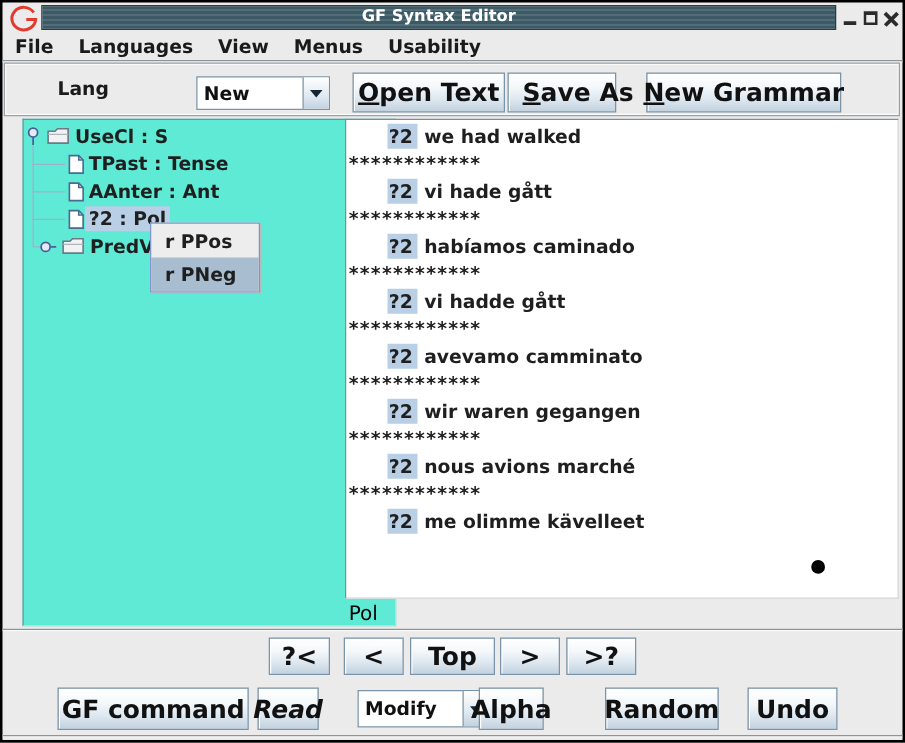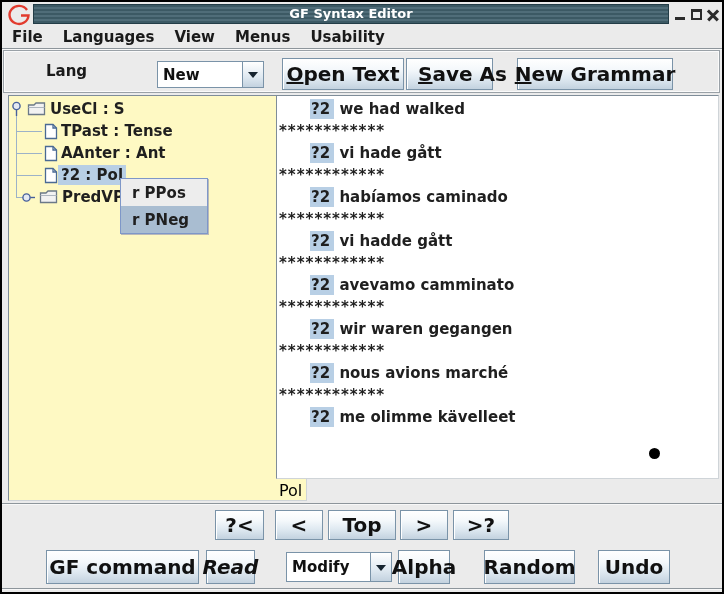--- a/index.html
+++ b/index.html
@@ -43,22 +43,22 @@
     cursor:default; white-space:nowrap;
   }
   .mn { text-decoration:underline; }
   .combo { position:absolute; border:1px solid #7a93a8; background:#fff; display:flex; }
   .combo-text { flex:1; font-size:15px; font-weight:bold; color:#111; padding:2px 5px; display:flex; align-items:center; overflow:hidden; }
   .combo-arrow { width:21px; border-left:1px solid #7a93a8;
     background:linear-gradient(180deg,#ffffff,#dfe9f1 60%,#c3d2df);
     display:flex; align-items:center; justify-content:center; }
   .tri { width:0; height:0; border:5px solid transparent; border-top:6px solid #16242f; margin-top:6px; }
   
-  .tree-panel { position:absolute; left:6px; top:93px; width:299px; height:406px;
-    background:#fef9c3; border:1px solid; border-color:#7f8d99 #cfd4d8 #cfd4d8 #7f8d99; }
+  .tree-panel { position:absolute; left:16px; top:93px; width:299px; height:406px;
+    background:#5eead4; border:1px solid; border-color:#7f8d99 #cfd4d8 #cfd4d8 #7f8d99; }
   .text-panel { position:absolute; left:274px; top:93px; width:443px; height:384px;
     background:#fff; border:1px solid; border-color:#7f8d99 #cfd4d8 #cfd4d8 #7f8d99; }
   
   .tree-row { position:absolute; height:22px; display:flex; align-items:center; font-size:15px; font-weight:bold; color:#1f1f1f; white-space:nowrap; }
   .tree-row .lbl { padding:1px 3px; }
   .tree-row .lbl.sel { background:#b8cfe5; }
   .tline { position:absolute; border-color:#9cb2c8; }
   .vline { border-left:1px solid #9cb2c8; width:0; }
   .hline { border-top:1px solid #9cb2c8; height:0; }
   
@@ -222,18 +222,18 @@
   <div class="btn" style="left:451px; top:508px; width:56px; height:30px;">&gt;?</div>
 
   <div class="btn" style="left:44px; top:548px; width:153px; height:34px;">GF command</div>
   <div class="btn" style="left:204px; top:548px; width:49px; height:34px;font-style:italic;">Read</div>
   <div class="combo" style="left:284px; top:550px; width:106px; height:30px;">
     <span class="combo-text">Modify</span>
     <span class="combo-arrow">
         <span class="tri"></span>
       </span>
   </div>
-  <div class="btn" style="left:396px; top:548px; width:52px; height:34px;">Alpha</div>
+  <div class="btn" style="left:381px; top:548px; width:52px; height:34px;">Alpha</div>
   <div class="btn" style="left:482px; top:548px; width:91px; height:34px;">Random</div>
   <div class="btn" style="left:596px; top:548px; width:72px; height:34px;">Undo</div>
   <div class="etch" style="top:586px;"></div>
 
 </div>
 
 </body></html>

